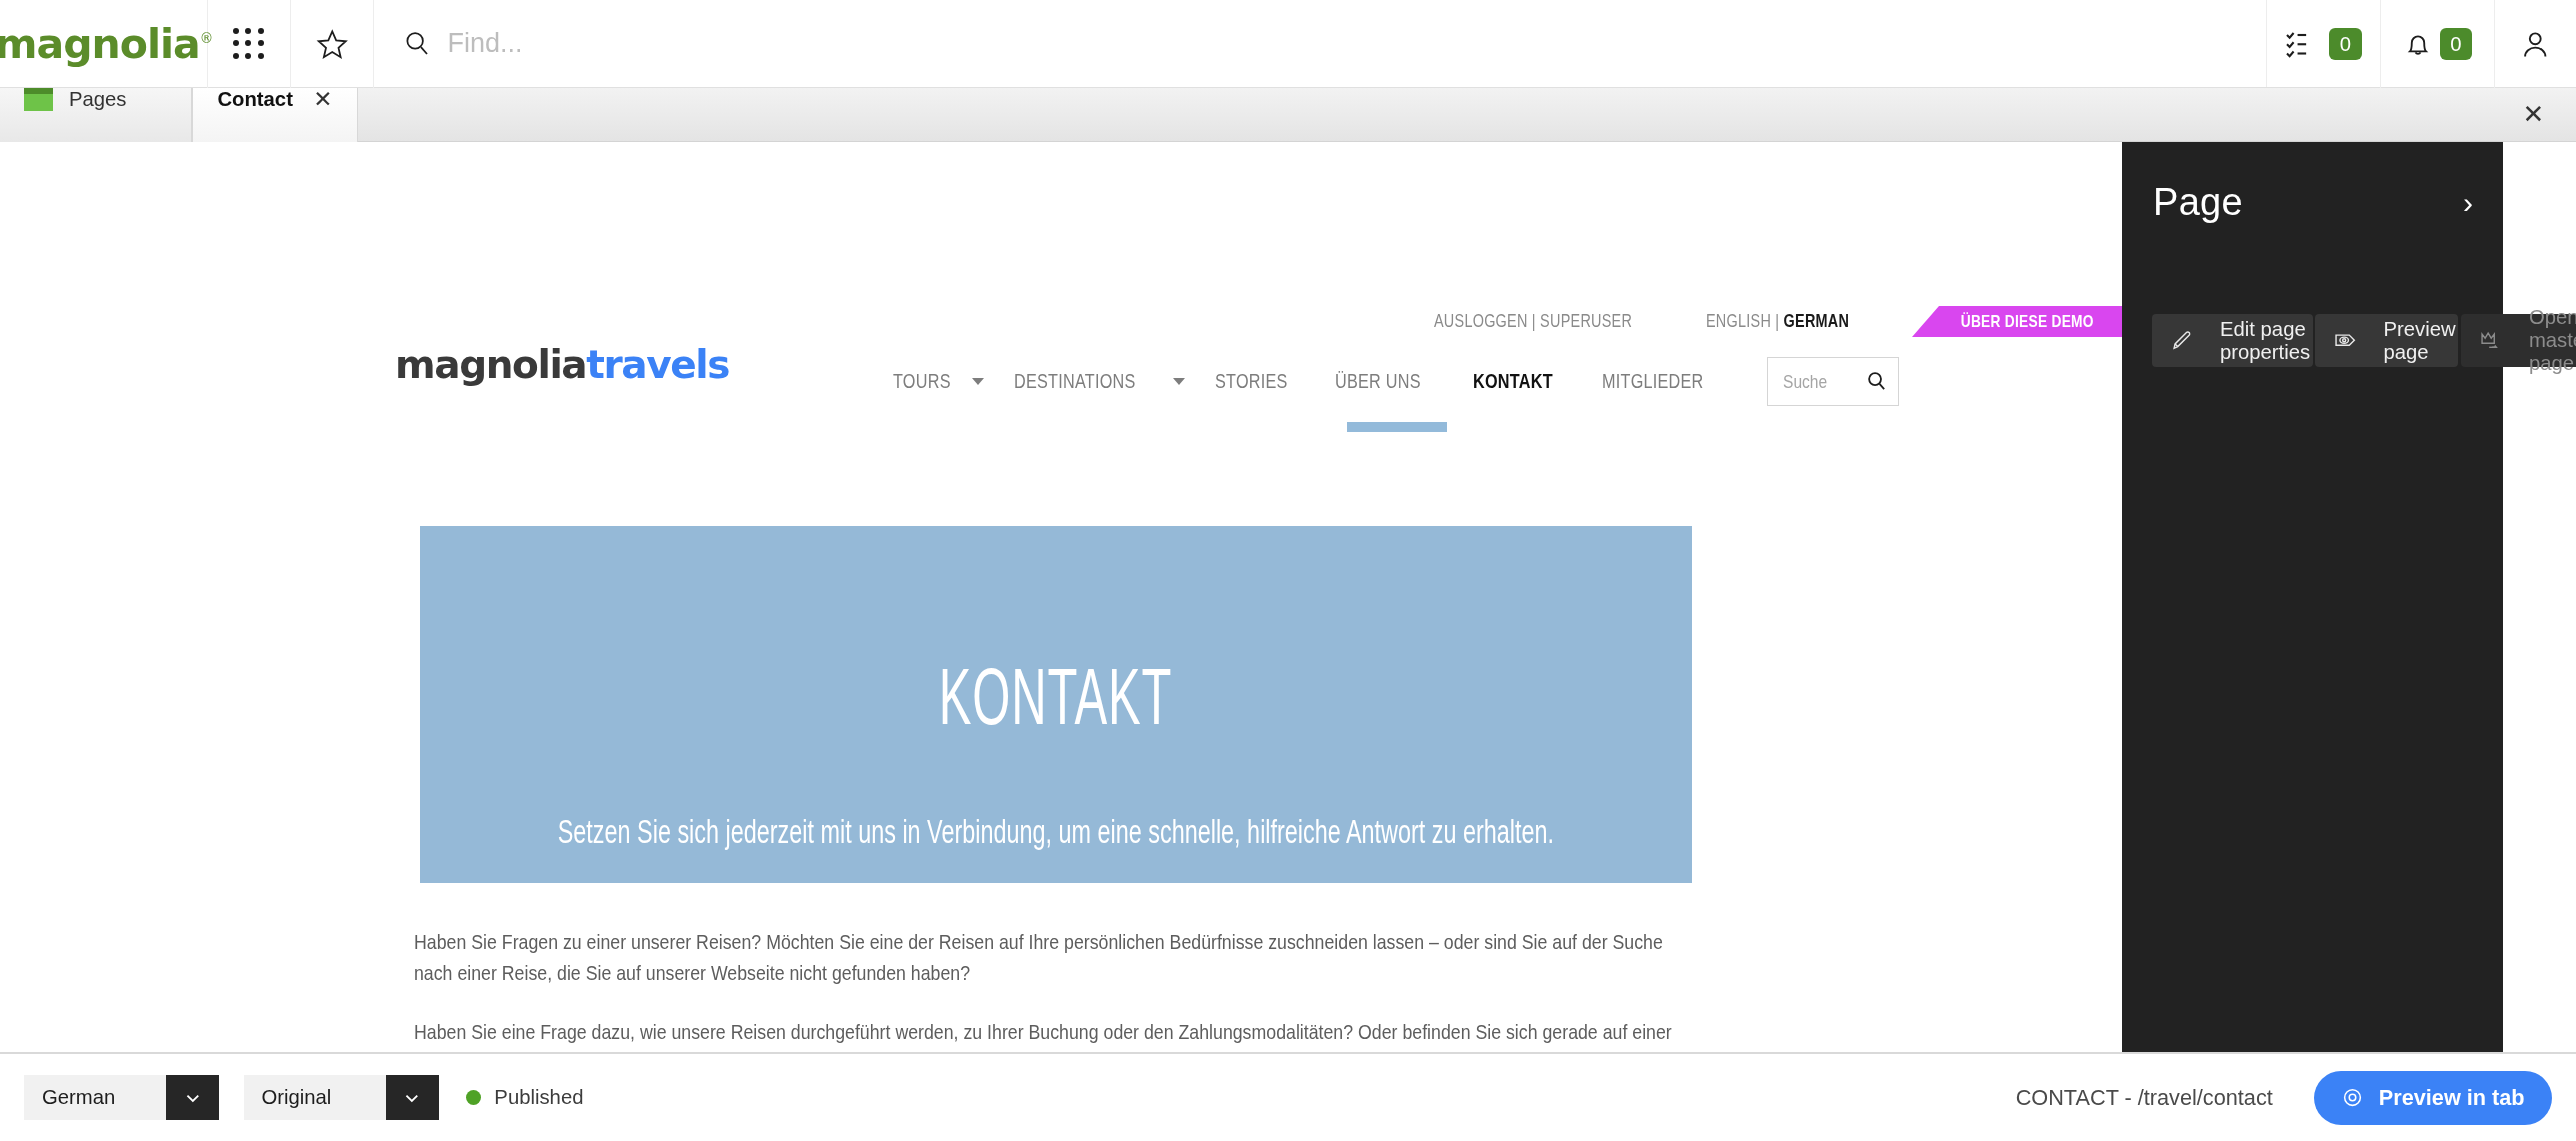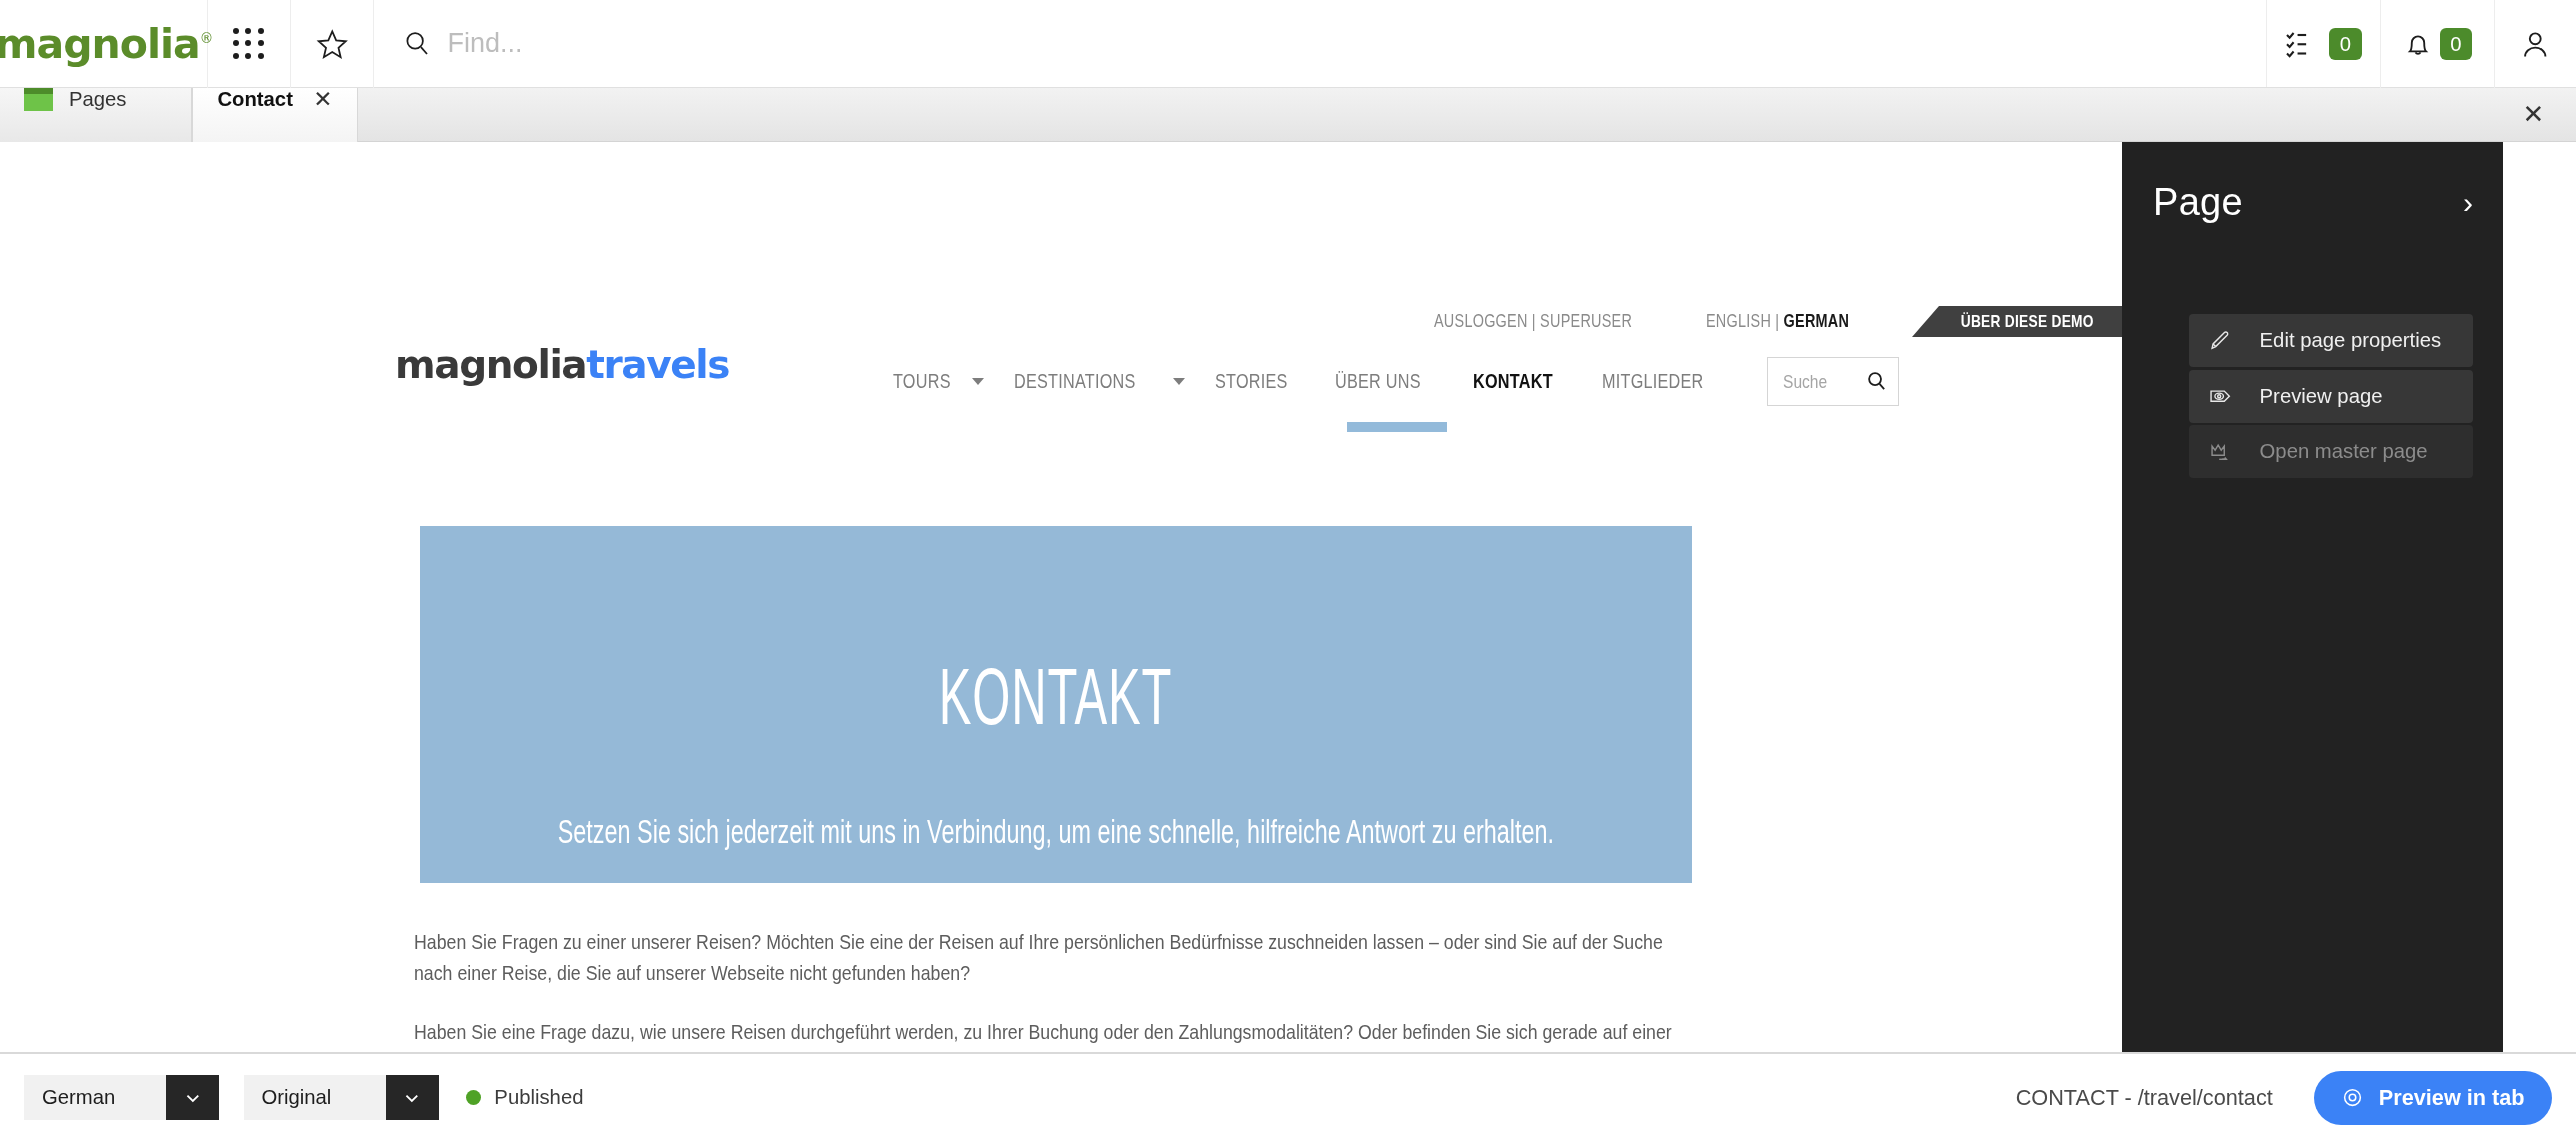--- a/index.html
+++ b/index.html
@@ -90,21 +90,21 @@
     position: absolute; right: 0; top: 164px; height: 31px;
     display: flex; align-items: center; gap: 31px;
   }
   .util-text {
     font-family: "Liberation Sans Narrow", "Liberation Sans", sans-serif;
     font-size: 17.6px; color: #8a8a8a; letter-spacing: 0.3px;
     transform: scaleX(0.82); transform-origin: left center; white-space: nowrap;
   }
   .util-text b { color: #1a1a1a; font-weight: 700; }
   .demo-ribbon {
-    background: #404040; color: #fff; height: 31px; width: 210px;
+    background: #d946ef; color: #fff; height: 31px; width: 210px;
     display: flex; align-items: center; justify-content: center;
     font-size: 16.2px; font-weight: 700; letter-spacing: 0.3px;
     clip-path: polygon(27px 0, 100% 0, 100% 100%, 0 100%);
     padding-left: 20.3px;
   }
   .demo-ribbon span { transform: scaleX(0.85); white-space: nowrap; }
 
   
   .site-logo {
     position: absolute; left: 395px; top: 203px;
@@ -186,21 +186,21 @@
   .side-panel {
     position: absolute; left: 2122px; top: 142px; width: 381px; height: 910px;
     background: #222222;
   }
   .panel-head {
     display: flex; align-items: center; justify-content: space-between;
     padding: 39px 30px 0 31px;
   }
   .panel-title { font-size: 38px; color: #ffffff; font-weight: 300; letter-spacing: 0.3px; }
   .panel-chevron { font-size: 30px; color: #ffffff; font-weight: 300; line-height: 1; }
-  .panel-actions { margin-top: 90px; padding: 0 30px; display: flex; flex-direction: column; gap: 2.7px; margin-left: 37px; }
+  .panel-actions { margin-top: 90px; padding: 0 30px; display: flex; flex-direction: row; gap: 2.7px; }
   .panel-item {
     height: 53px; background: #373737; border-radius: 4.1px;
     display: flex; align-items: center; padding-left: 17.6px; gap: 26px;
   }
   .panel-item.disabled { background: #2e2e2e; }
   .panel-item .pi-label { font-size: 20.3px; color: #f0f0f0; }
   .panel-item.disabled .pi-label { color: #8c8c8c; }
   .pi-icon { width: 27px; height: 27px; display: flex; align-items: center; justify-content: center; }
 
   

